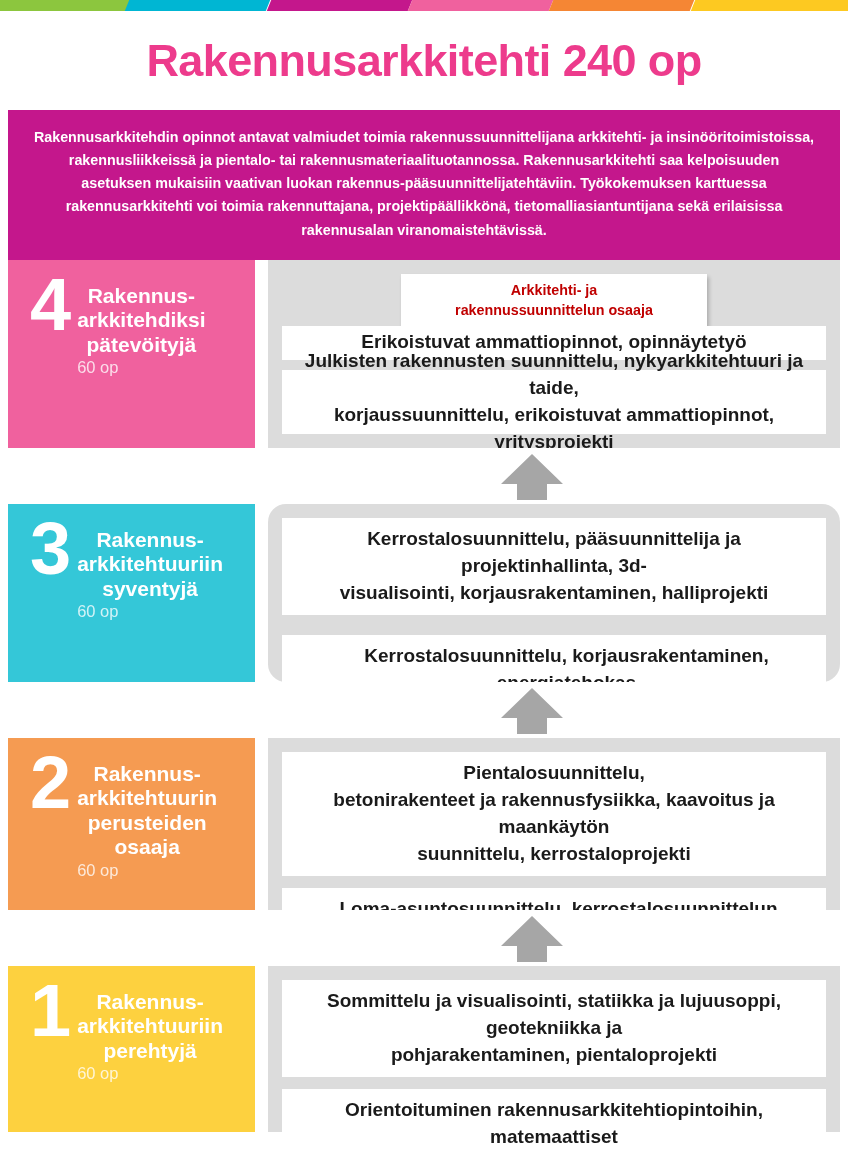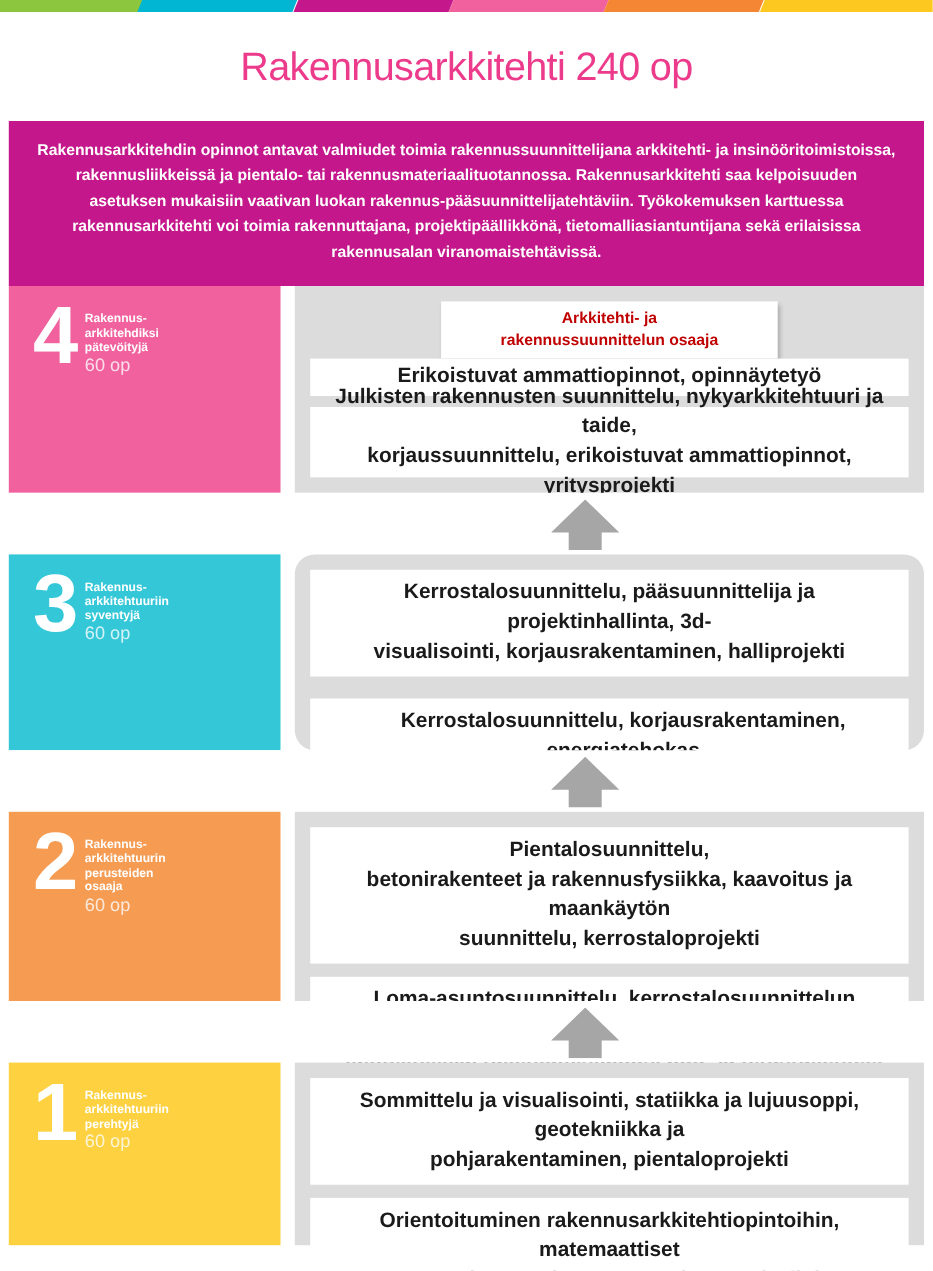--- a/index.html
+++ b/index.html
@@ -30,22 +30,22 @@
   }
 
   
   .title-wrap {
     height: 99px;
     display: flex;
     align-items: center;
     justify-content: center;
   }
   .page-title {
-    font-size: 36px;
-    font-weight: normal;
+    font-size: 45px;
+    font-weight: bold;
     letter-spacing: -0.6px;
     line-height: 1;
     white-space: nowrap;
   }
 
   
   .intro {
     margin: 0 8px;
     padding: 16px 24px 18px 24px;
     box-sizing: border-box;
@@ -81,23 +81,24 @@
     font-weight: bold;
     line-height: 0.74;
     margin: -4px 6px 0 0;
     flex: 0 0 auto;
   }
   .badge-text {
     padding-top: 2px;
     line-height: 1.17;
   }
   .badge-name {
-    font-size: 11px;
+    font-size: 21px;
     font-weight: bold;
     white-space: pre-line;
+    text-align: center;
   }
   .badge-credits {
     font-size: 16.5px;
     font-weight: normal;
     opacity: 0.78;
     margin-top: 1px;
   }
 
   .level-panel {
     flex: 1 1 auto;

